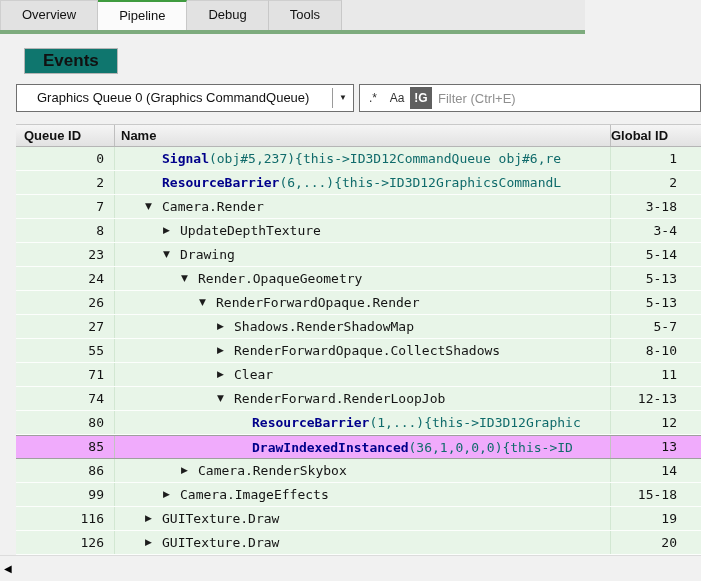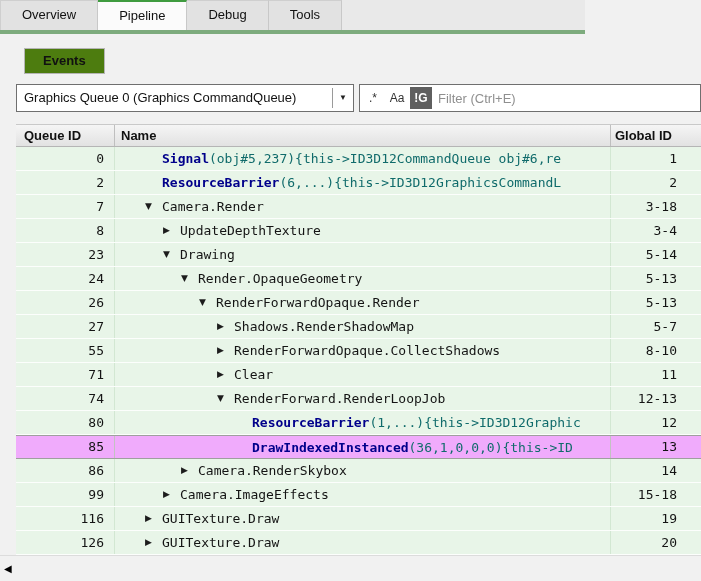--- a/index.html
+++ b/index.html
@@ -11,49 +11,49 @@
   .tabbar { display: flex; height: 30px; background: #e9e9e9; }
   .tab { padding: 0 21px; line-height: 28px; font-size: 13px; color: #111;
          background: #e2e2e2; border-top: 1px solid #cfcfcf; border-right: 1px solid #c8c8c8; cursor: default; }
   .tab:first-child { border-left: 1px solid #cfcfcf; }
   .tab.selected { background: #fbfbfb; border-top: 2px solid #3f9b3f; line-height: 27px; }
   .accent-band { height: 4px; background: #7dab7d; }
 
   
   .panel { padding: 14px 0 0 16px; }
   .events-tab { display: inline-block; margin-left: 8px; height: 26px; line-height: 24px;
-                padding: 0 18px; background: #4d7c0f; border: 1px solid #b5b5b5;
-                font-weight: bold; font-size: 13px; color: #111; }
+                padding: 0 18px; background: #0f766e; border: 1px solid #b5b5b5;
+                font-weight: bold; font-size: 17px; color: #111; }
 
   
   .toolbar { display: flex; width: 685px; height: 28px; margin-top: 10px; }
   .queue-dropdown { width: 338px; background: #fff; border: 1px solid #6f6f6f;
                     display: flex; align-items: stretch; font-size: 13px; color: #111; cursor: default; }
-  .dd-text { flex: 1; line-height: 26px; padding-left: 7px; white-space: nowrap; overflow: hidden; }
+  .dd-text { flex: 1; line-height: 26px; padding-left: 20px; white-space: nowrap; overflow: hidden; }
   .dd-sep { width: 1px; background: #9a9a9a; margin: 3px 0; }
   .dd-arrow { width: 20px; text-align: center; line-height: 26px; font-size: 8px; color: #222; }
 
   .filter-group { flex: 1; margin-left: 5px; background: #fff; border: 1px solid #6f6f6f;
                   display: flex; align-items: center; }
   .fbtn { width: 22px; height: 22px; line-height: 22px; margin-left: 2px; text-align: center;
           font-size: 12px; color: #333; cursor: default; }
   .fbtn.active { background: #5f5f5f; color: #fff; font-weight: bold; }
   .filter-input { flex: 1; height: 24px; border: none; outline: none; padding: 0 6px;
                   font-family: "Liberation Sans", sans-serif; font-size: 13px; color: #c2410c; background: transparent; }
   .filter-input::placeholder { color: #8f8f8f; }
 
   
   .table { width: 685px; margin-top: 12px; }
   .thead { display: flex; height: 23px; background: linear-gradient(#f5f5f5, #e2e2e2);
            border-top: 1px solid #c9c9c9; border-bottom: 1px solid #b5b5b5;
            font-size: 13px; font-weight: bold; color: #111; }
   .th { line-height: 21px; }
   .th.queue { width: 99px; padding-left: 8px; border-right: 1px solid #bfbfbf; }
   .th.name { flex: 1; padding-left: 6px; border-right: 1px solid #bfbfbf; }
-  .th.global { width: 90px; text-align: right; padding-right: 29px; }
+  .th.global { width: 90px; text-align: left; padding-right: 17px; }
 
   .tbody { font-family: "DejaVu Sans Mono", monospace; font-size: 13px; color: #141414; }
   .trow { display: flex; height: 24px; background: #e8f5e8; border-bottom: 1px solid rgba(255,255,255,0.85); }
   .trow.selected { background: #f0abfc; border-top: 1px solid #9f9f9f; border-bottom: 1px solid #9f9f9f; height: 24px; }
   .td { line-height: 23px; }
   .trow.selected .td { line-height: 21px; }
   .td.queue { width: 99px; text-align: right; padding-right: 10px; border-right: 1px solid #d2e7d2; }
   .td.name { flex: 1; display: flex; align-items: center; overflow: hidden;
              white-space: nowrap; padding-left: 6px; border-right: 1px solid #d2e7d2; }
   .td.global { width: 90px; text-align: right; padding-right: 24px; }

